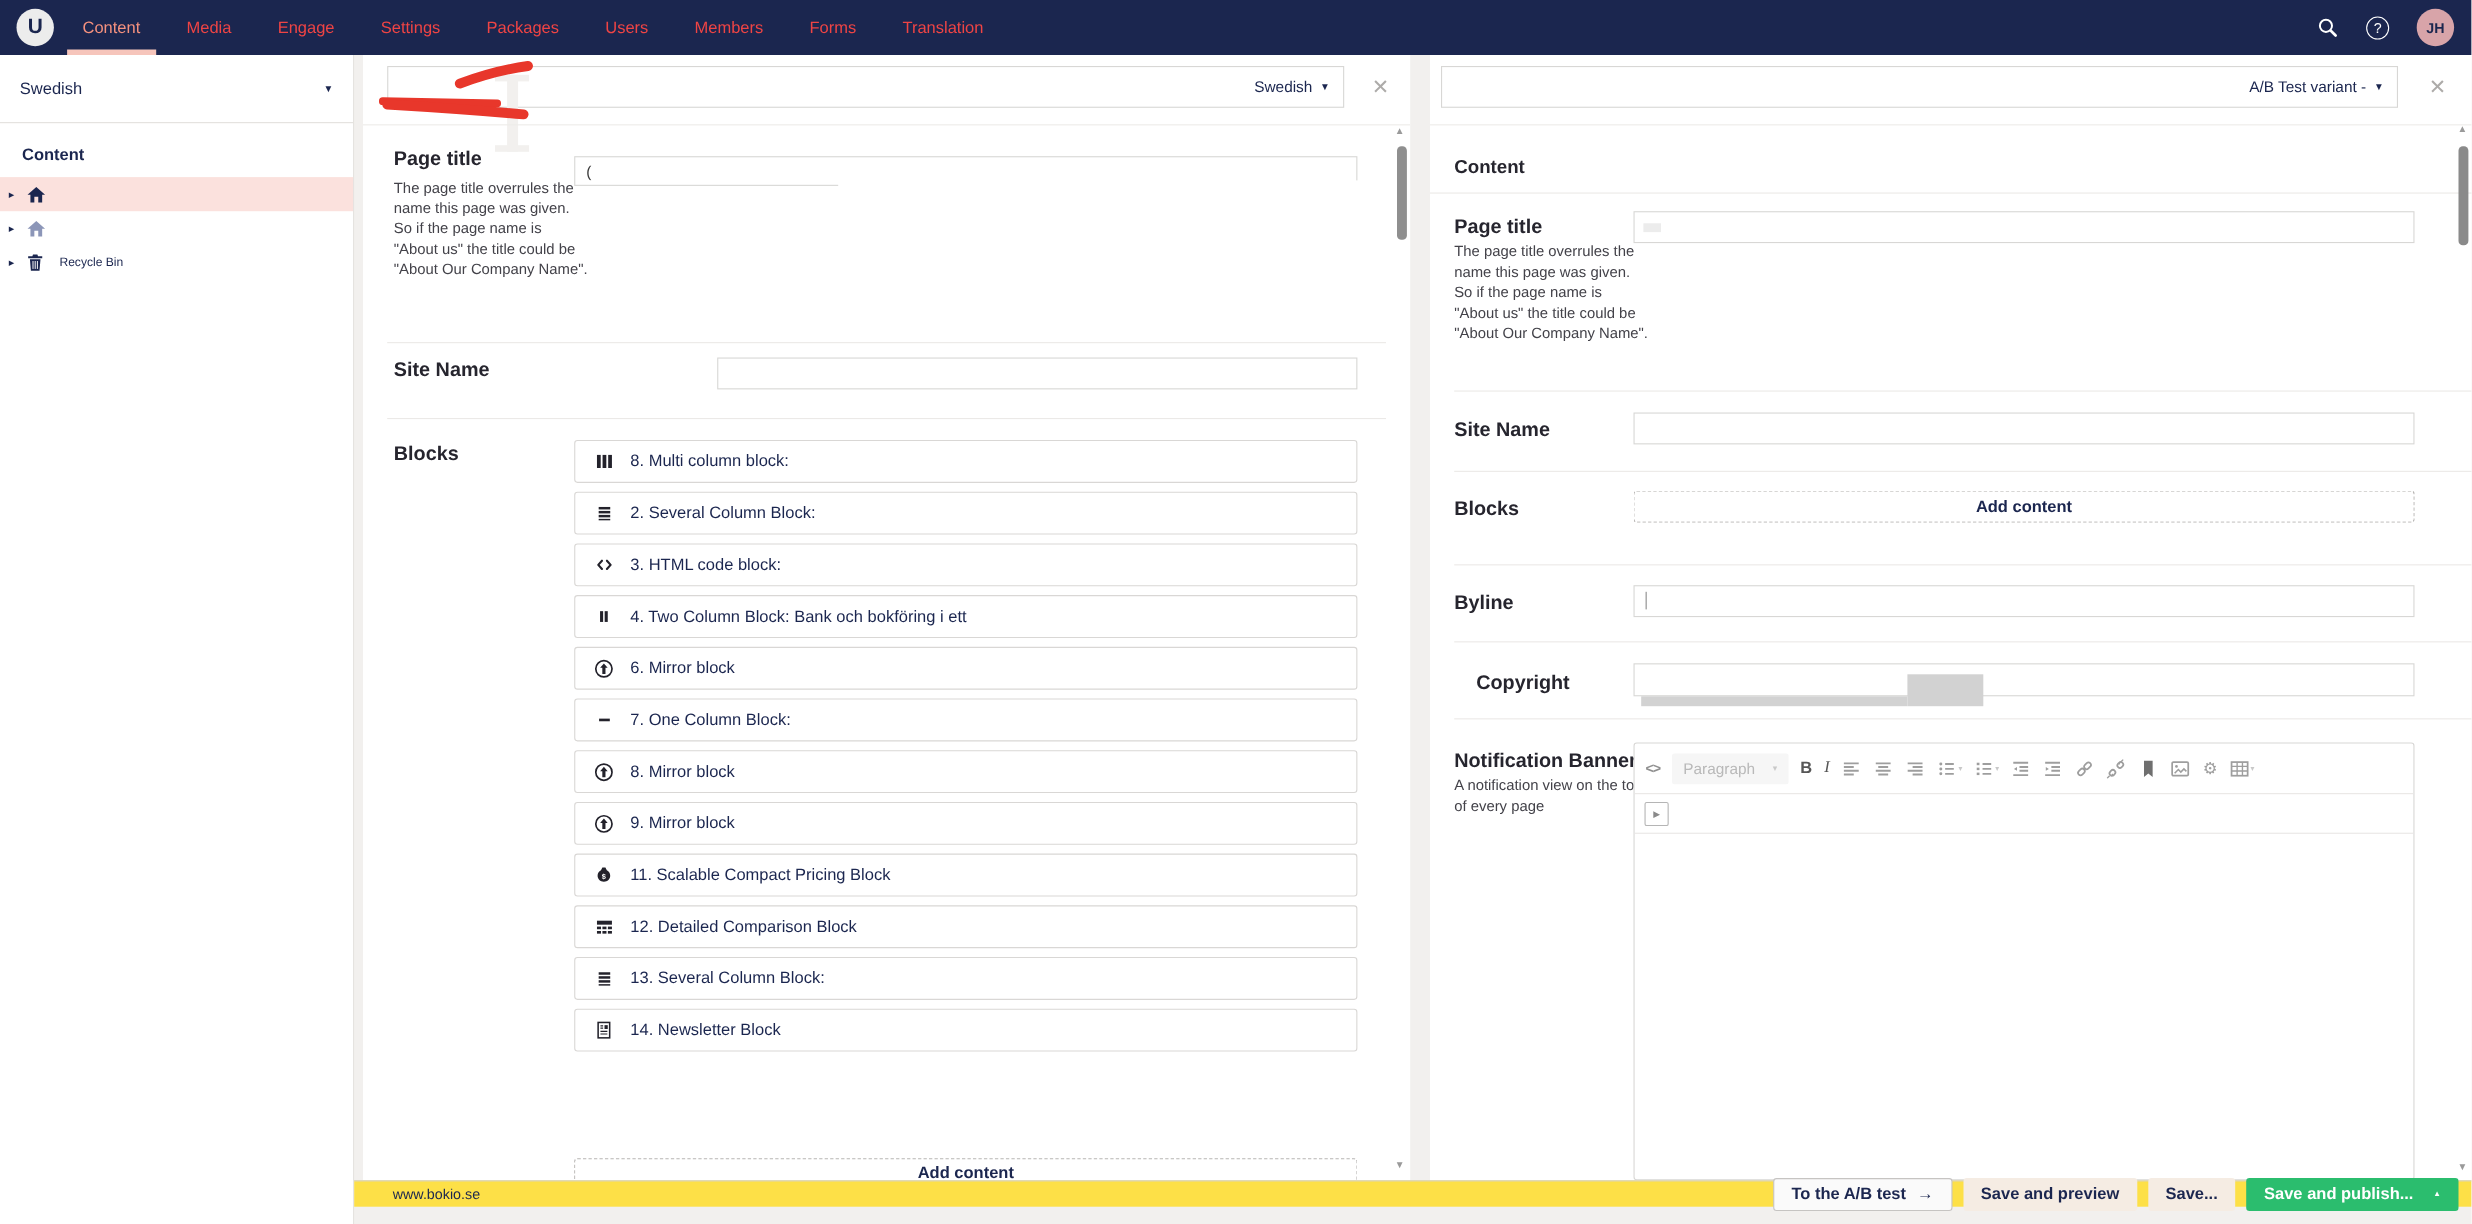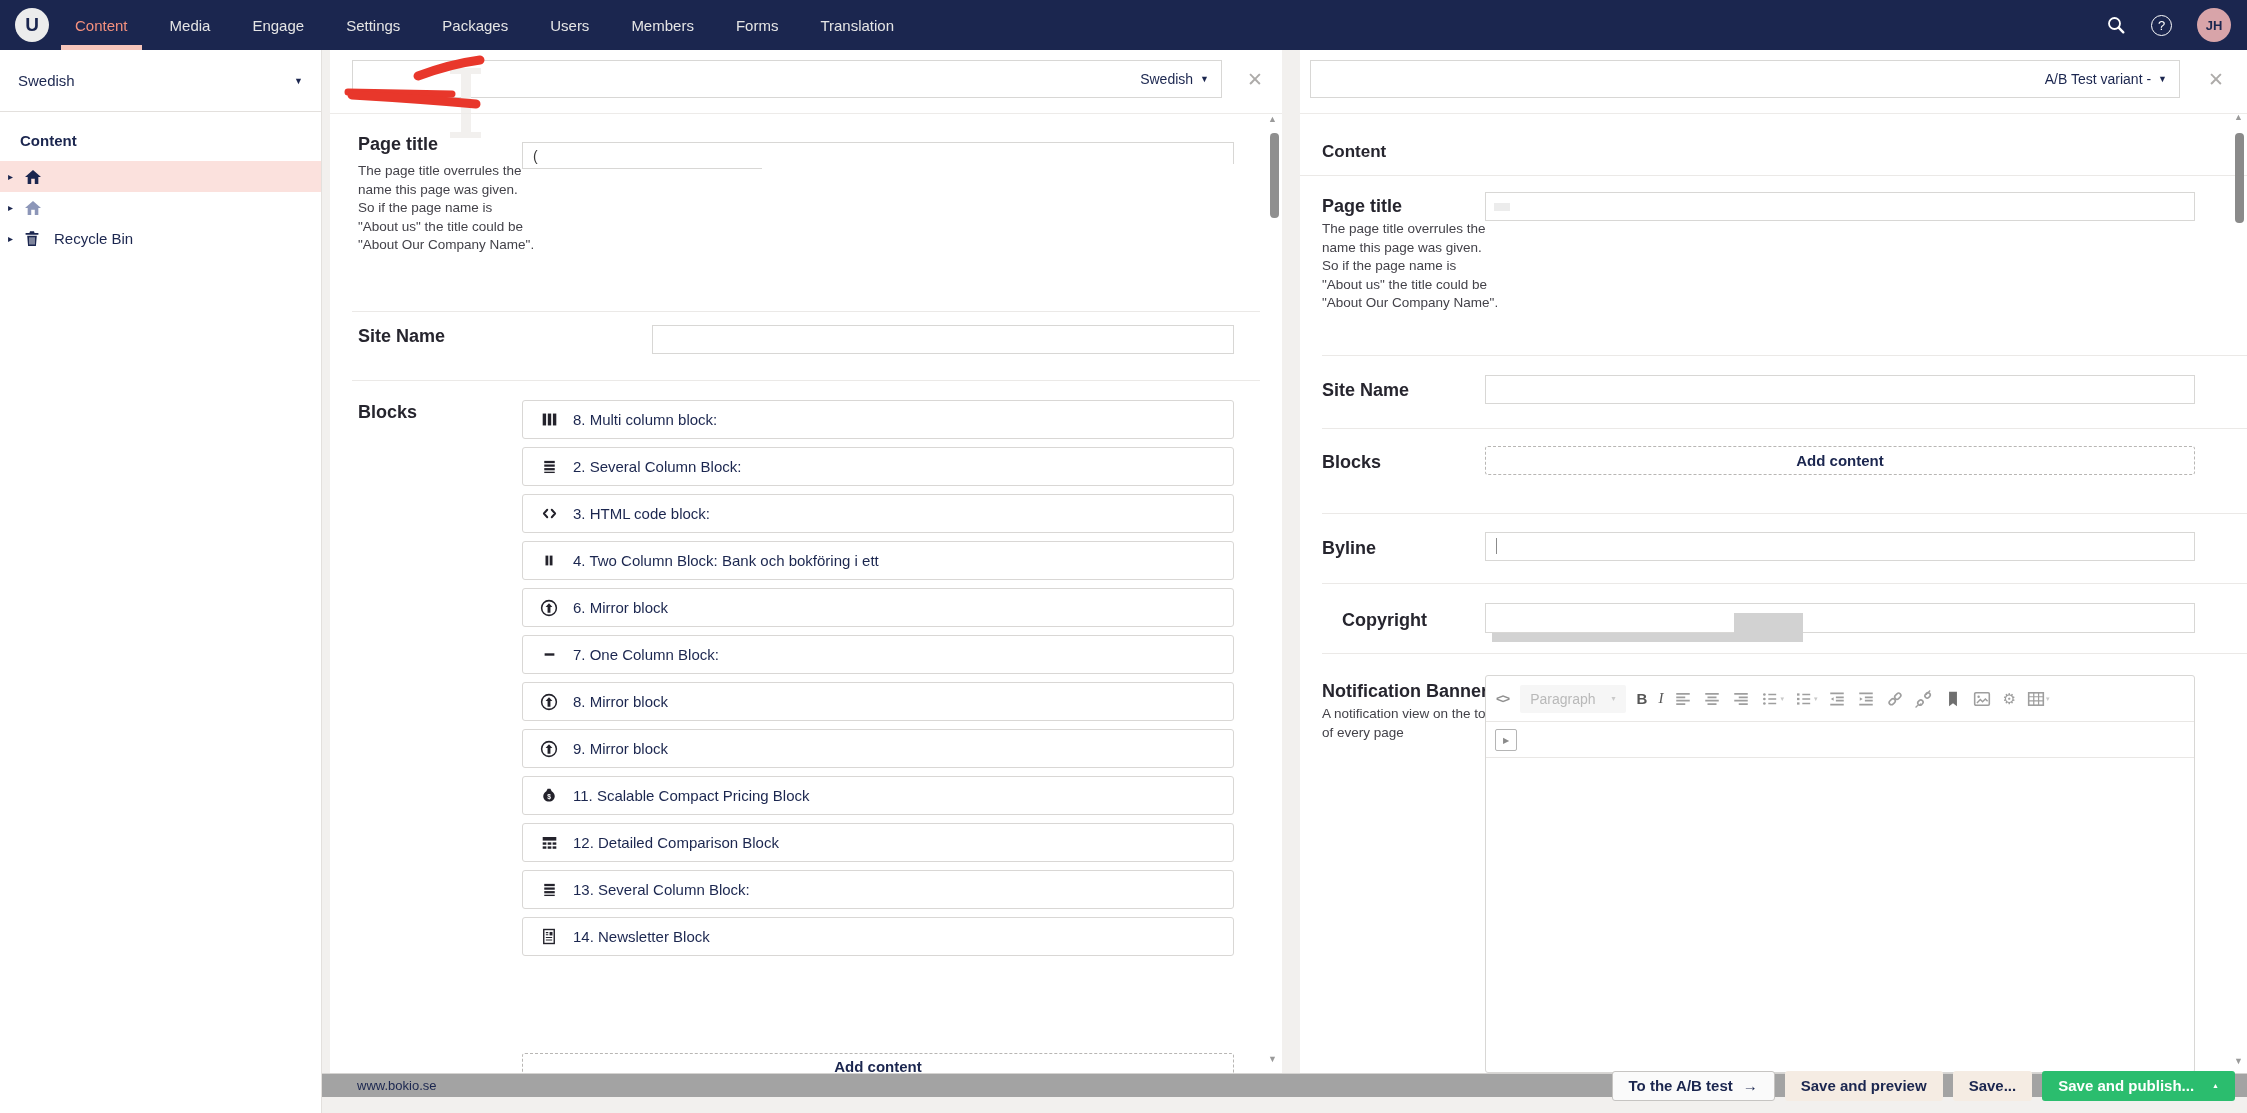--- a/index.html
+++ b/index.html
@@ -4,38 +4,38 @@
 <style>
   * { margin:0; padding:0; box-sizing:border-box; }
   html,body { width:2247px; height:1113px; }
   body { font-family:"Liberation Sans", sans-serif; }
   .screen { position:relative; width:2247px; height:1113px; background:#f2f0ee; overflow:hidden; }
 
   
   .topnav { position:absolute; left:0; top:0; width:2247px; height:50px; background:#1b264f; display:flex; align-items:center; z-index:30; }
   .logo { position:absolute; left:15px; top:8px; width:34px; height:34px; border-radius:50%; background:#ececec; color:#1b264f; display:flex; align-items:center; justify-content:center; font-weight:bold; font-size:19px; }
   .nav-items { display:flex; gap:42px; margin-left:75px; height:50px; align-items:center; }
-  .nav-item { position:relative; color:#e5e5e5; font-size:15px; height:50px; display:flex; align-items:center; cursor:pointer; white-space:nowrap; }
+  .nav-item { position:relative; color:#ef4444; font-size:15px; height:50px; display:flex; align-items:center; cursor:pointer; white-space:nowrap; }
   .nav-item.active { color:#f5917e; }
   .nav-item.active::after { content:""; position:absolute; left:-14px; right:-14px; bottom:0; height:5px; background:#f6c5bb; }
   .nav-right { position:absolute; right:16px; top:0; height:50px; display:flex; align-items:center; gap:25px; }
   .help-circle { width:21px; height:21px; border:1.5px solid #fff; border-radius:50%; color:#fff; font-size:13px; display:flex; align-items:center; justify-content:center; }
   .avatar { width:34px; height:34px; border-radius:50%; background:#d8a4a9; color:#1b264f; font-size:13px; font-weight:bold; display:flex; align-items:center; justify-content:center; }
 
   
   .sidebar { position:absolute; left:0; top:50px; width:322px; height:1063px; background:#fff; border-right:1px solid #e3e0dd; z-index:5; }
   .lang-row { height:62px; display:flex; align-items:center; padding:0 18px; border-bottom:1px solid #e3e0dd; color:#1b264f; font-size:15px; cursor:pointer; }
   .lang-row .caret { margin-left:auto; font-size:9px; color:#1b264f; }
   .tree-title { padding:20px 20px 12px 20px; font-size:15px; font-weight:bold; color:#1b264f; }
   .tree-row { height:31px; display:flex; align-items:center; padding-left:8px; cursor:pointer; }
   .tree-row.selected { background:#fbe1dd; }
   .tree-caret { width:16px; font-size:10px; color:#1b264f; }
   .tree-ico { width:22px; height:18px; display:flex; align-items:center; color:#1b264f; }
   .tree-row.muted .tree-ico { color:#8c96b8; }
-  .tree-label { margin-left:8px; font-size:15px; color:#1b264f; }
+  .tree-label { margin-left:8px; font-size:11px; color:#1b264f; }
 
   
   .panel { position:absolute; top:50px; background:#fff; overflow:hidden; }
   .panel-mid { left:330px; width:952px; height:1023px; }
   .panel-right { left:1300px; width:1118px; height:1023px; }
   .head-divider { position:absolute; left:0; right:0; top:63px; border-top:1px solid #edebe9; }
   .title-box { position:absolute; height:38px; border:1px solid #d8d7d5; background:#fff; }
   .title-box .sel { position:absolute; right:12px; top:0; height:100%; display:flex; align-items:center; gap:7px; color:#1b264f; font-size:14px; cursor:pointer; }
   .title-box .sel .caret { font-size:9px; }
   .close-x { position:absolute; top:20px; font-size:19px; color:#adaba9; cursor:pointer; line-height:1; }
@@ -71,21 +71,21 @@
   .src-btn { font-size:13px; font-weight:bold; letter-spacing:-1px; color:#8f8f8f; }
   .para-select { height:28px; background:#f6f6f6; border-radius:2px; display:flex; align-items:center; padding:0 10px; gap:16px; cursor:pointer; }
   .para-select .plabel { color:#b9b9b9; font-size:14px; }
   .para-select .caret { font-size:8px; color:#c9c9c9; }
   .b-btn { font-size:15px; font-weight:bold; color:#565656; }
   .i-btn { font-size:15px; font-style:italic; font-family:"Liberation Serif",serif; color:#565656; }
   .rte-row2 { height:36px; border-bottom:1px solid #e9e7e5; position:relative; }
   .macro-btn { position:absolute; left:9px; top:7px; width:22px; height:22px; border:1px solid #b5b5b5; border-radius:2px; display:flex; align-items:center; justify-content:center; font-size:8px; color:#8a8a8a; cursor:pointer; }
 
   
-  .footer { position:absolute; left:322px; top:1073px; width:1925px; height:24px; background:#a3a3a3; border-top:1px solid #d5d3d1; display:flex; align-items:center; z-index:20;gap:11px; }
+  .footer { position:absolute; left:322px; top:1073px; width:1925px; height:24px; background:#fde047; border-top:1px solid #d5d3d1; display:flex; align-items:center; z-index:20;gap:11px; }
   .site-url { margin-left:35px; font-size:13px; color:#1b264f; }
   .foot-btns { margin-left:auto; margin-right:12px; display:flex; align-items:center; gap:10px; }
   .fbtn { height:30px; border-radius:3px; font-size:15px; font-weight:bold; color:#1b264f; display:flex; align-items:center; padding:0 16px; cursor:pointer; white-space:nowrap; }
   .fbtn.outline { background:#fafafa; border:1px solid #c6c4c2; gap:10px; }
   .fbtn.cream { background:#f5ece3; }
   .fbtn.green { background:#2bbd6e; color:#fff; gap:18px;justify-content:flex-end; }
   .fbtn.green .up-caret { font-size:7px; }
 
   .scribble { position:absolute; z-index:6; pointer-events:none; }
 </style>

